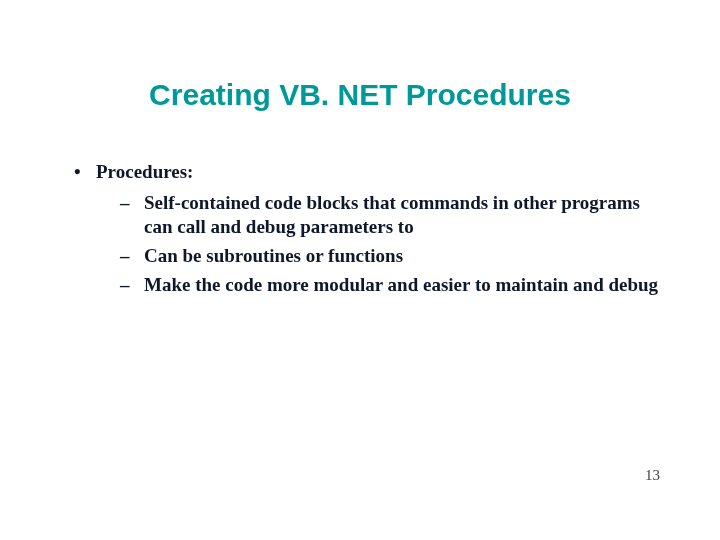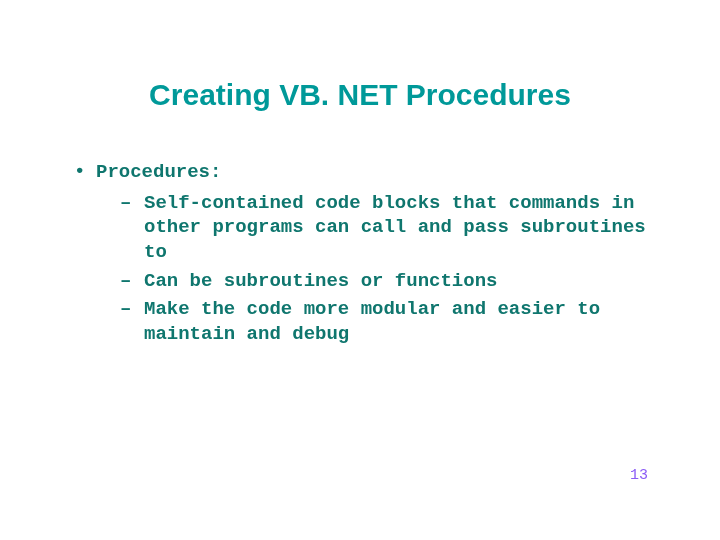--- a/index.html
+++ b/index.html
@@ -24,24 +24,24 @@
     font-size: 30px;
     font-weight: bold;
     color: #009999;
     font-family: Arial, Helvetica, sans-serif;
   }
   .body-content {
     position: absolute;
     top: 160px;
     left: 72px;
     right: 60px;
-    color: #0f766e;
+    color: #0f172a;
     font-size: 19px;
     font-weight: bold;
-    font-family: Liberation Mono, monospace;
+    font-family: Liberation Serif, serif;
     line-height: 1.3;
   }
   .lvl1 {
     list-style: none;
   }
   .lvl1 > li {
     position: relative;
     padding-left: 24px;
     margin-bottom: 6px;
   }
@@ -74,39 +74,39 @@
     left: 0;
     width: 100%;
     text-align: center;
     font-family: "Times New Roman", Times, serif;
     font-size: 15px;
     color: #000000;
   }
   .footer-right {
     position: absolute;
     bottom: 56px;
-    right: 72px;
-    font-family: Liberation Mono, monospace;
+    right: 60px;
+    font-family: Liberation Serif, serif;
     font-size: 15px;
-    color: #8b5cf6;
+    color: #404040;
   }
 </style>
 </head>
 <body>
 
 <div class="slide">
 
   <h1 class="title">Creating VB. NET Procedures</h1>
 
   <div class="body-content">
     <ul class="lvl1">
       <li>
         <span>Procedures:</span>
         <ul class="lvl2">
-          <li><span>Self-contained code blocks that commands in other programs can call and pass subroutines to</span></li>
+          <li><span>Self-contained code blocks that commands in other programs can call and debug parameters to</span></li>
           <li><span>Can be subroutines or functions</span></li>
           <li><span>Make the code more modular and easier to maintain and debug</span></li>
         </ul>
       </li>
     </ul>
   </div>
 
   <div class="footer-right">13</div>
 
 </div>

